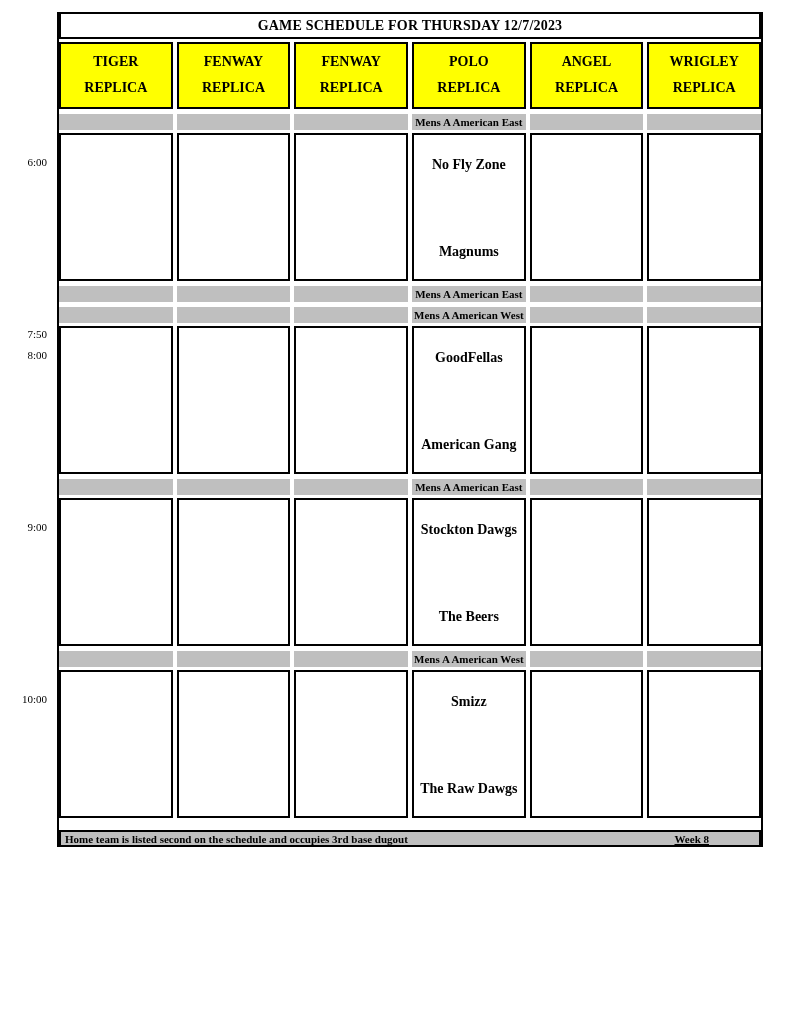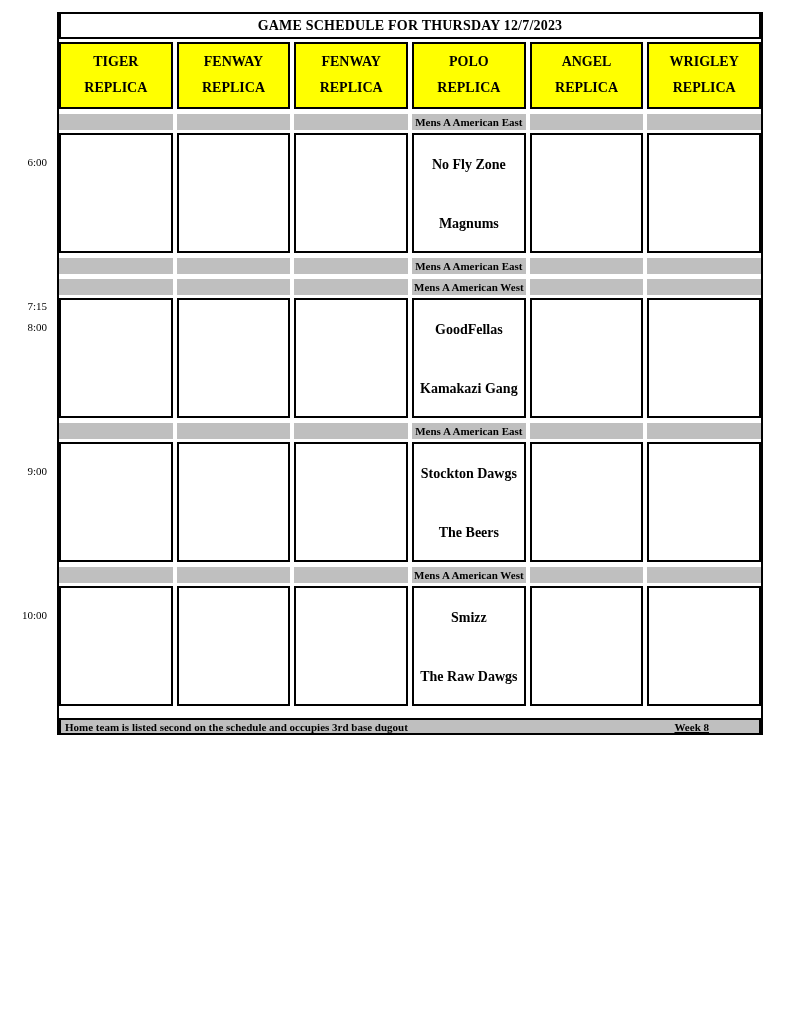--- a/index.html
+++ b/index.html
@@ -53,21 +53,21 @@
   .divider-cell {
     height: 16px;
     background: var(--bar-bg, #BFBFBF);
     display: flex; align-items: center; justify-content: center;
   }
   .division-label {
     font-weight: bold; font-size: 11px; line-height: 11px;
     white-space: nowrap;
   }
   .game-cell {
-    height: 120px;
+    height: 148px;
     border: 2px solid var(--border, #000);
     background: #fff;
   }
   .match-cell {
     display: flex; flex-direction: column;
     justify-content: space-between; align-items: center;
     padding: 22px 0 20px;
   }
   .team {
     font-weight: bold; font-size: 14px; line-height: 15px;
@@ -145,21 +145,21 @@
         <div class="cell game-cell match-cell">
           <div class="team">No Fly Zone</div>
           <div class="team">Magnums</div>
         </div>
         <div class="cell game-cell"></div>
         <div class="cell game-cell"></div>
       </div>
     </div>
 
     <div class="game-block">
-      <div class="time-label">7:15</div>
+      <div class="time-label">7:50</div>
       <div class="row divider-row">
         <div class="cell divider-cell"></div>
         <div class="cell divider-cell"></div>
         <div class="cell divider-cell"></div>
         <div class="cell divider-cell">
           <span class="division-label">Mens A American East</span>
         </div>
         <div class="cell divider-cell"></div>
         <div class="cell divider-cell"></div>
       </div>
@@ -176,21 +176,21 @@
         </div>
         <div class="cell divider-cell"></div>
         <div class="cell divider-cell"></div>
       </div>
       <div class="row">
         <div class="cell game-cell"></div>
         <div class="cell game-cell"></div>
         <div class="cell game-cell"></div>
         <div class="cell game-cell match-cell">
           <div class="team">GoodFellas</div>
-          <div class="team">Kamakazi Gang</div>
+          <div class="team">American Gang</div>
         </div>
         <div class="cell game-cell"></div>
         <div class="cell game-cell"></div>
       </div>
     </div>
 
     <div class="game-block">
       <div class="time-label">9:00</div>
       <div class="row divider-row">
         <div class="cell divider-cell"></div>

